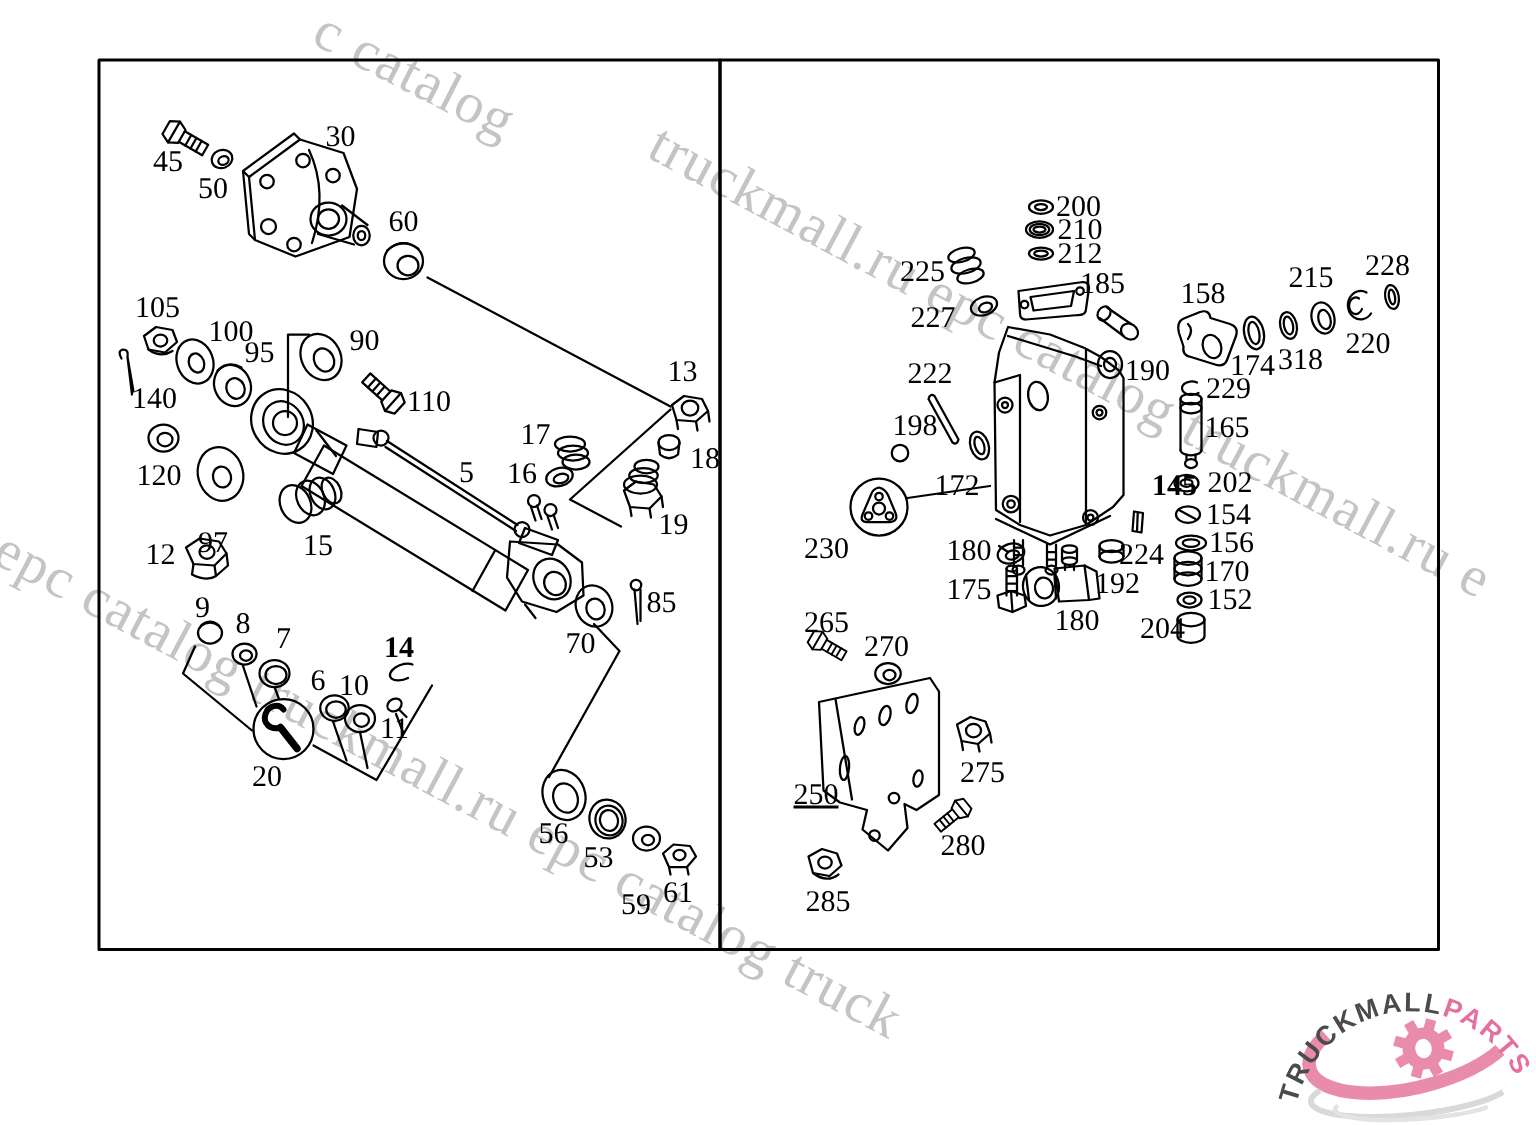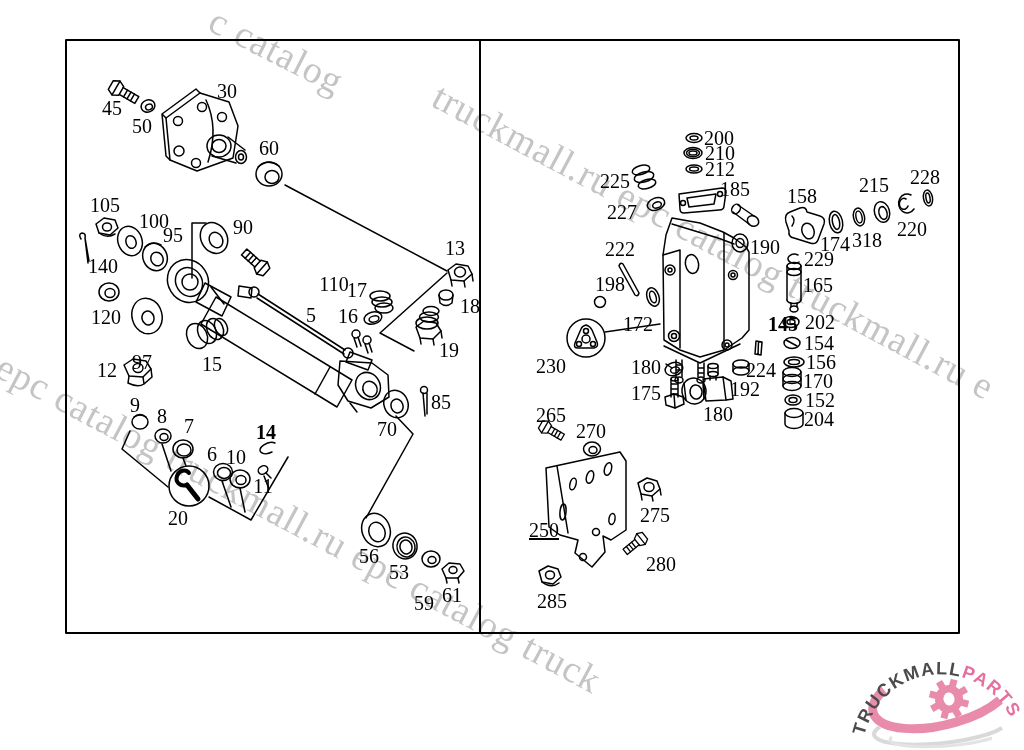--- a/index.html
+++ b/index.html
@@ -495,21 +495,21 @@
 
   <div id="label-layer">
       <span class="part-label" style="left: 112px; top: 108px;">45</span>
       <span class="part-label" style="left: 142px; top: 126px;">50</span>
       <span class="part-label" style="left: 227px; top: 91px;">30</span>
       <span class="part-label" style="left: 269px; top: 148px;">60</span>
       <span class="part-label" style="left: 105px; top: 205px;">105</span>
       <span class="part-label" style="left: 154px; top: 221px;">100</span>
       <span class="part-label" style="left: 173px; top: 235px;">95</span>
       <span class="part-label" style="left: 243px; top: 227px;">90</span>
-      <span class="part-label" style="left: 286px; top: 284px; margin-left: 48px;">110</span>
+      <span class="part-label" style="left: 286px; top: 268px;">110</span>
       <span class="part-label" style="left: 103px; top: 266px;">140</span>
       <span class="part-label" style="left: 106px; top: 317px;">120</span>
       <span class="part-label" style="left: 142px; top: 362px; text-align: center;">97</span>
       <span class="part-label" style="left: 107px; top: 370px;">12</span>
       <span class="part-label" style="left: 212px; top: 364px;">15</span>
       <span class="part-label" style="left: 311px; top: 315px;">5</span>
       <span class="part-label" style="left: 348px; top: 316px;">16</span>
       <span class="part-label" style="left: 357px; top: 290px;">17</span>
       <span class="part-label" style="left: 455px; top: 248px;">13</span>
       <span class="part-label" style="left: 470px; top: 306px;">18</span>
@@ -541,31 +541,31 @@
       <span class="part-label" style="left: 912px; top: 229px;">220</span>
       <span class="part-label" style="left: 835px; top: 244px;">174</span>
       <span class="part-label" style="left: 867px; top: 240px;">318</span>
       <span class="part-label" style="left: 819px; top: 259px;">229</span>
       <span class="part-label" style="left: 818px; top: 285px;">165</span>
       <span class="part-label" style="left: 820px; top: 322px;">202</span>
       <span class="part-label" style="left: 819px; top: 343px;">154</span>
       <span class="part-label" style="left: 821px; top: 362px;">156</span>
       <span class="part-label" style="left: 818px; top: 381px;">170</span>
       <span class="part-label" style="left: 820px; top: 400px;">152</span>
-      <span class="part-label" style="left: 819px; top: 419px;">204</span>
+      <span class="part-label" style="left: 775px; top: 419px;">204</span>
       <span class="part-label" style="left: 783px; top: 324px; font-weight: bold;">145</span>
       <span class="part-label" style="left: 620px; top: 249px;">222</span>
       <span class="part-label" style="left: 610px; top: 284px;">198</span>
       <span class="part-label" style="left: 638px; top: 324px;">172</span>
       <span class="part-label" style="left: 551px; top: 366px;">230</span>
       <span class="part-label" style="left: 646px; top: 367px;">180</span>
       <span class="part-label" style="left: 646px; top: 393px;">175</span>
       <span class="part-label" style="left: 718px; top: 414px;">180</span>
       <span class="part-label" style="left: 745px; top: 389px;">192</span>
       <span class="part-label" style="left: 761px; top: 370px;">224</span>
       <span class="part-label" style="left: 551px; top: 415px;">265</span>
       <span class="part-label" style="left: 591px; top: 431px;">270</span>
       <span class="part-label" style="left: 544px; top: 530px; text-decoration: underline;">250</span>
       <span class="part-label" style="left: 655px; top: 515px;">275</span>
-      <span class="part-label" style="left: 642px; top: 564px; margin-left: 19px;">280</span>
+      <span class="part-label" style="left: 642px; top: 564px;">280</span>
       <span class="part-label" style="left: 552px; top: 601px;">285</span>
     </div>
 </div>
 
 </body></html>

